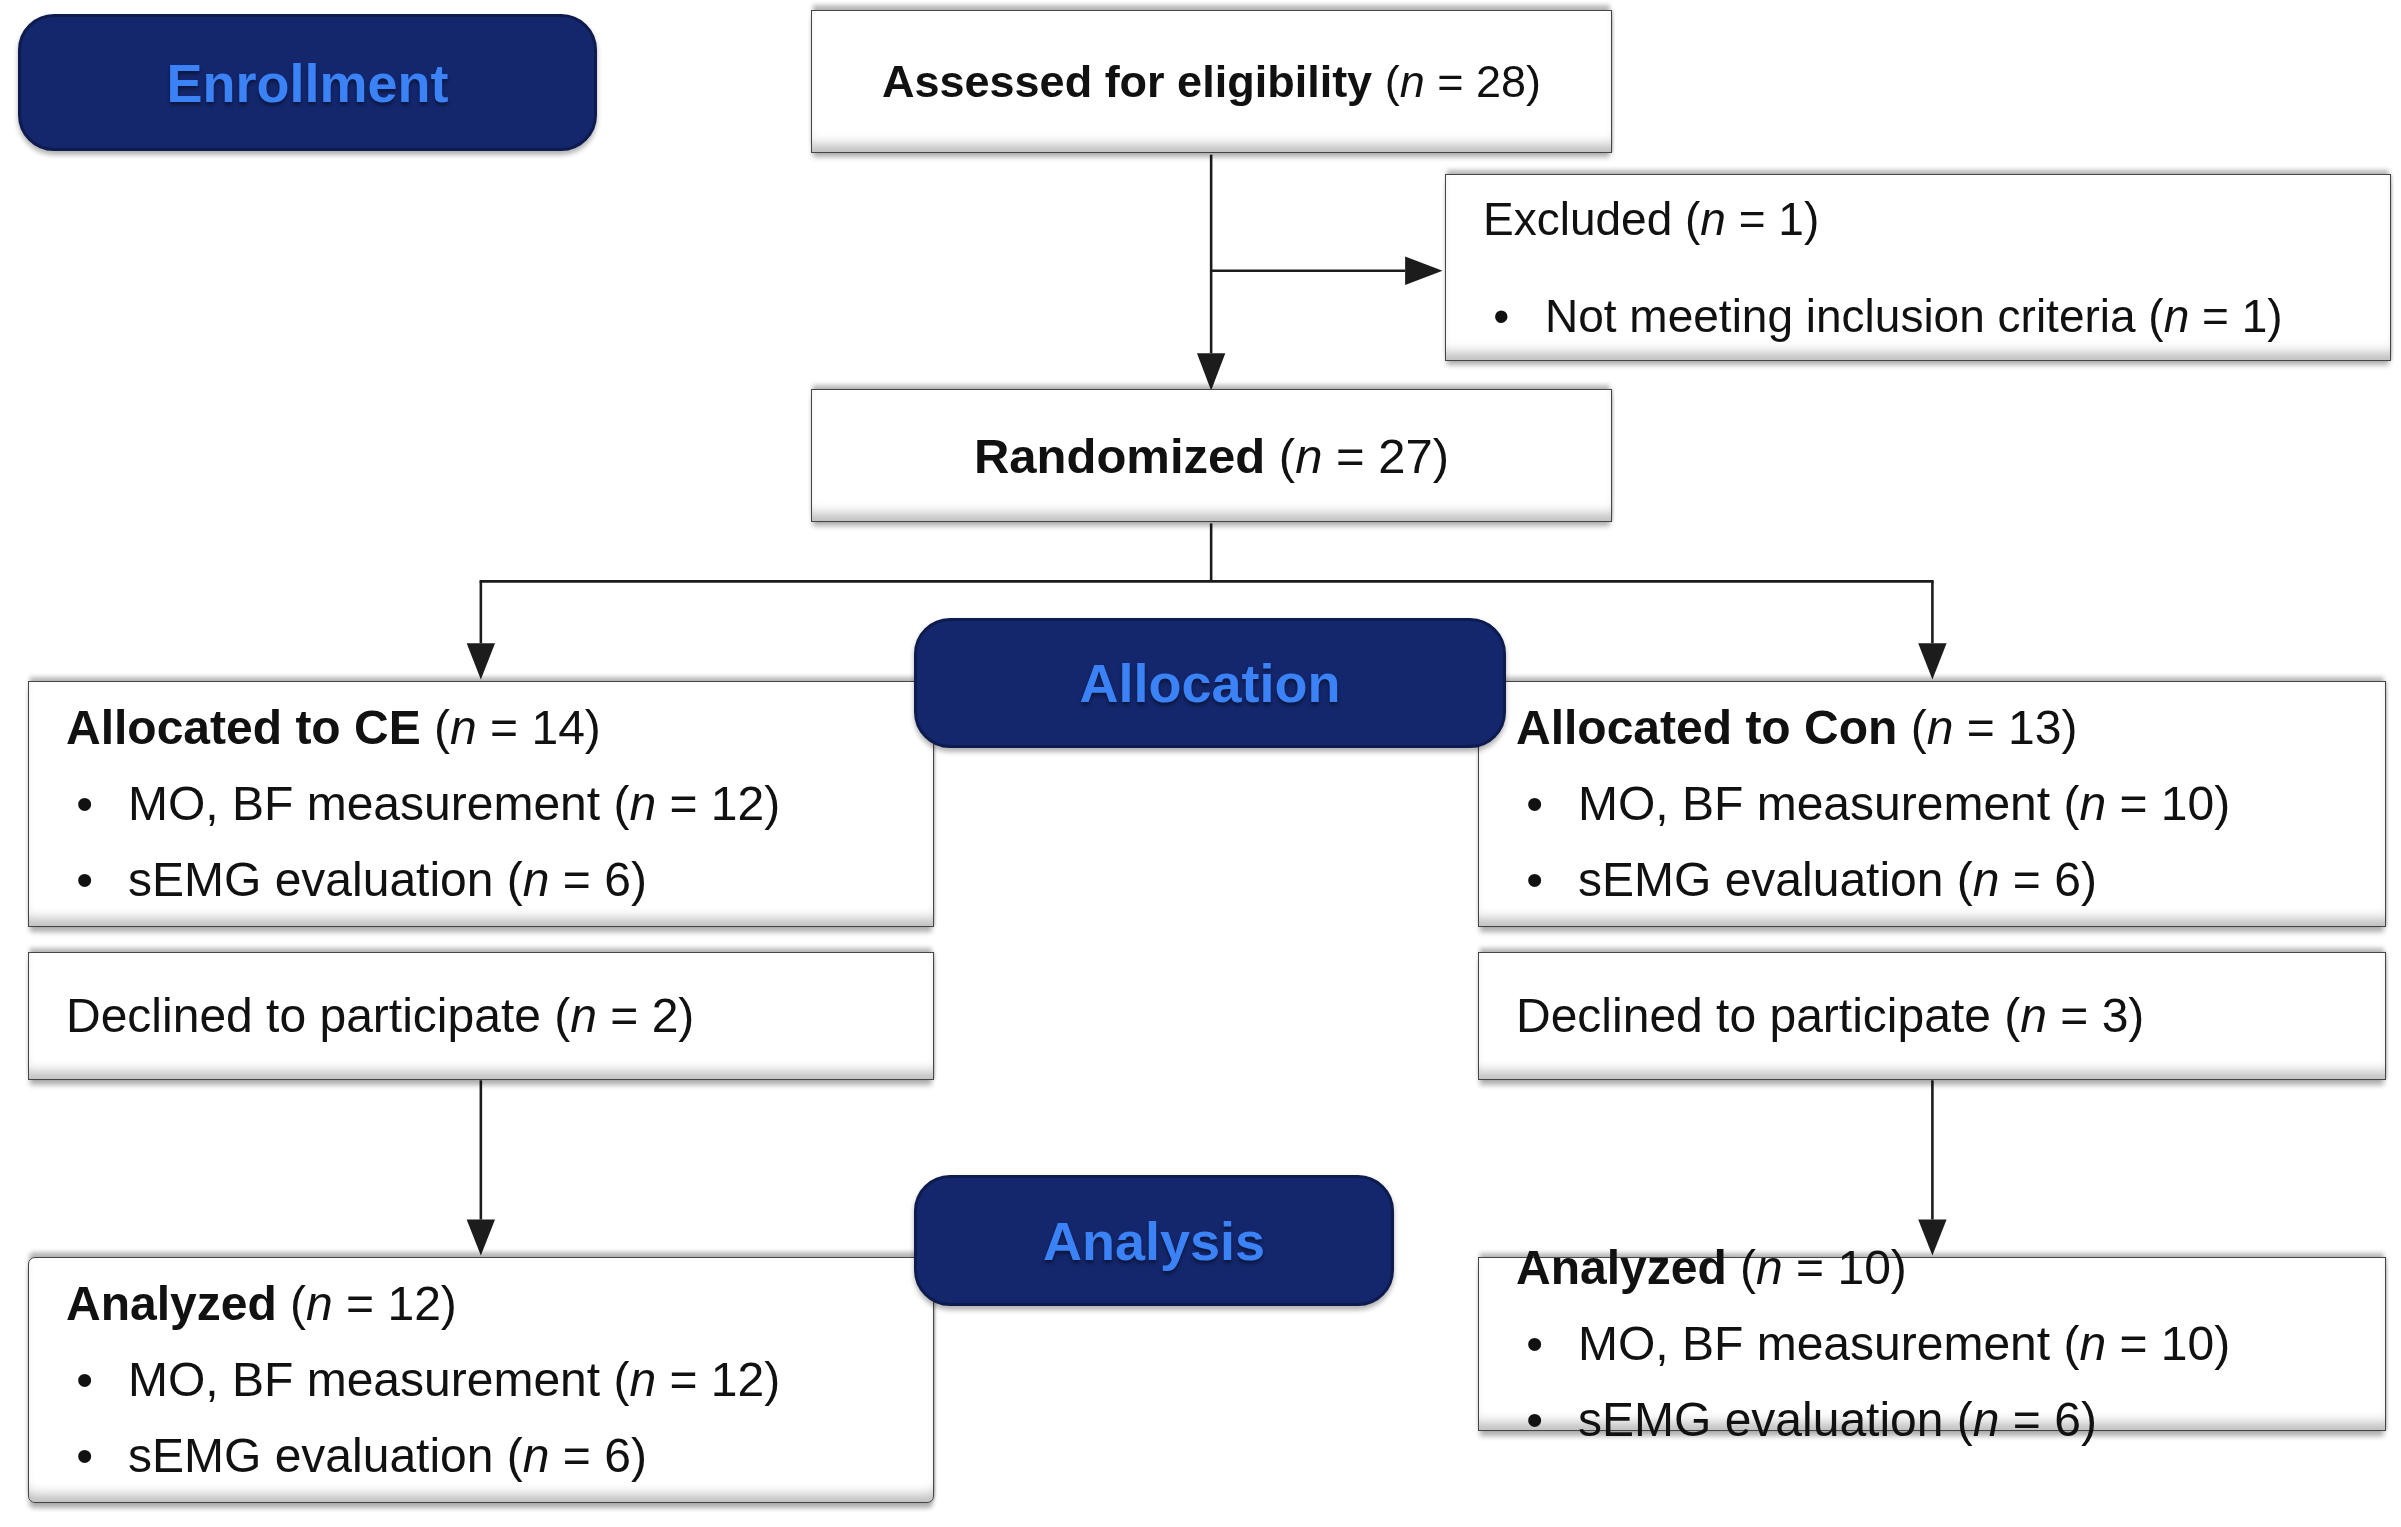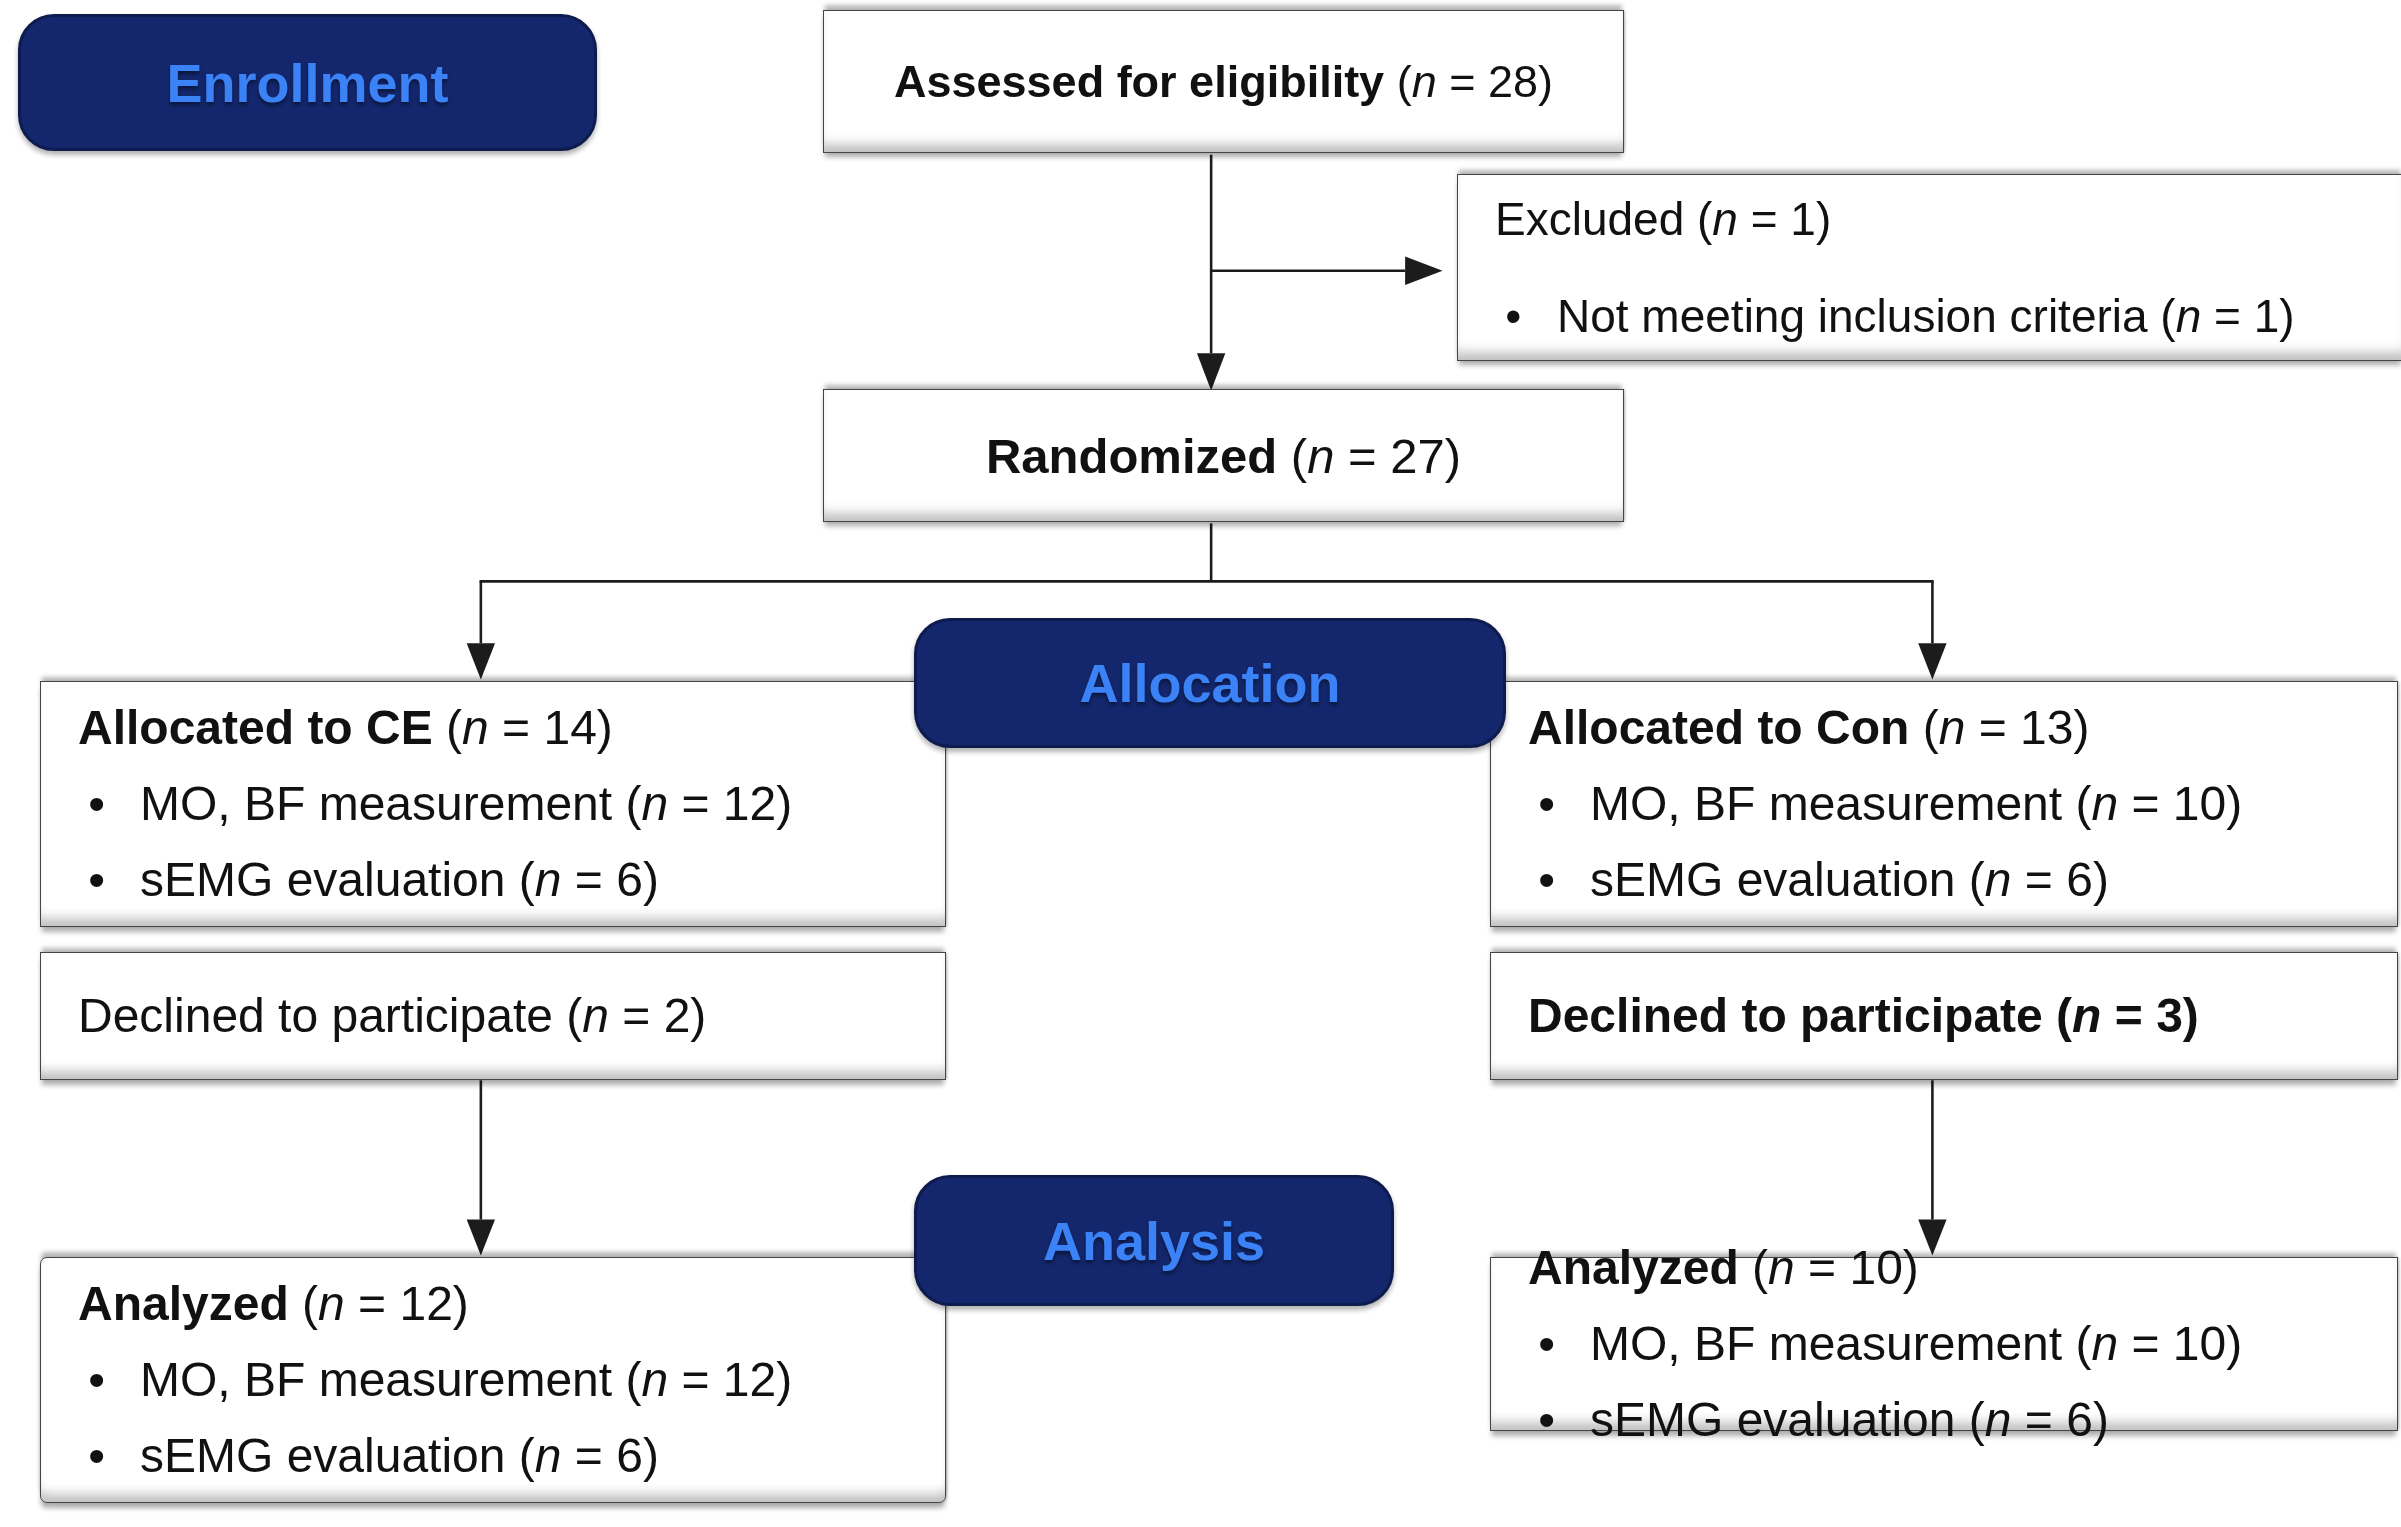--- a/index.html
+++ b/index.html
@@ -39,21 +39,20 @@
     border: 1.9px solid var(--box_border, #454545);
     box-sizing: border-box;
     z-index: 2;
     font-size: 48px;
     line-height: 76px;
     box-shadow:
       0 -6.4px 4.5px -1.9px rgba(0,0,0,0.28),
       0 6.4px 5.2px -1.9px rgba(0,0,0,0.32),
       1.9px 0 2.6px -1.3px rgba(0,0,0,0.22),
       inset 0 -14px 11.6px -6.4px rgba(0,0,0,0.26);
-    margin-left: 12px;
   }
   .box.center {
     display: flex;
     align-items: center;
     justify-content: center;
     text-align: center;
     font-size: 45px;
   }
   .box.left {
     display: flex;
@@ -180,21 +179,21 @@
     <div class="bullet-row">
       <span class="dot">•</span>
       <span>sEMG evaluation (<i>n</i> = 6)</span>
     </div>
   </div>
 
   <div class="box left" style="left:28px; top:952px; width:906px; height:128px;">
     <div>Declined to participate (<i>n</i> = 2)</div>
   </div>
 
-  <div class="box left" style="left:1478px; top:952px; width:908px; height:128px;font-weight:bold;">
+  <div class="box left" style="left:1478px; top:952px; width:908px; height:128px;">
     <div>Declined to participate (<i>n</i> = 3)</div>
   </div>
 
   <div class="box left" style="left:28px; top:1257px; width:906px; height:246px;border-radius:7px;">
     <div>
       <span class="bold">Analyzed</span><span> (<i>n</i> = 12)</span>
     </div>
     <div class="bullet-row">
       <span class="dot">•</span>
       <span>MO, BF measurement (<i>n</i> = 12)</span>

